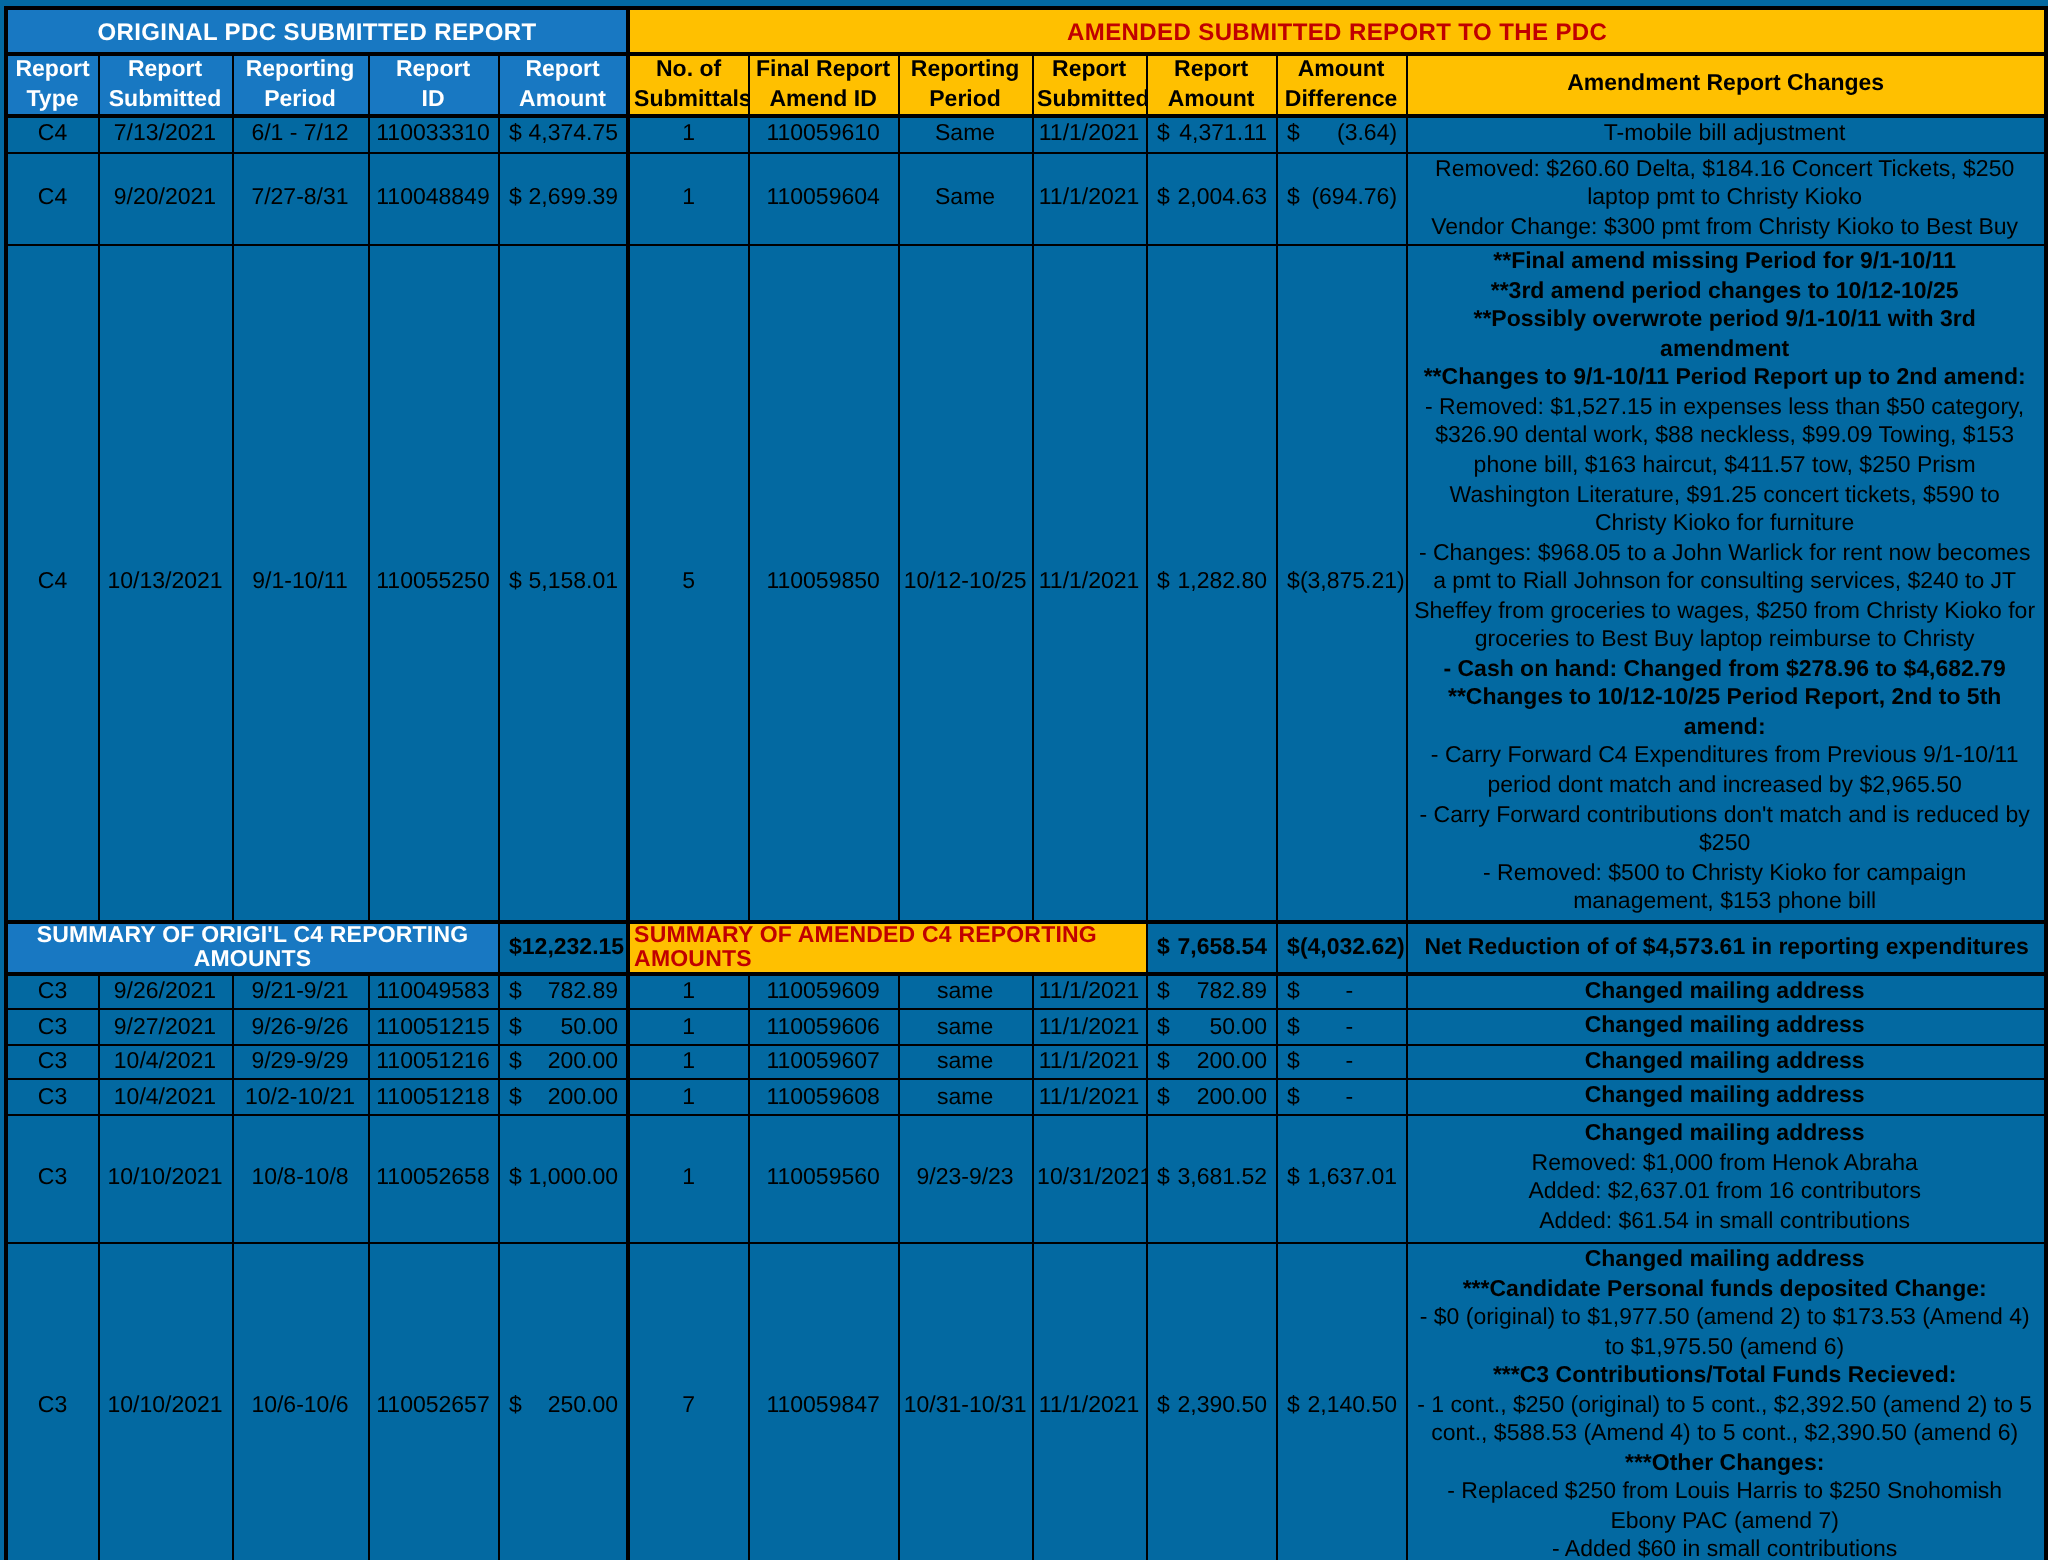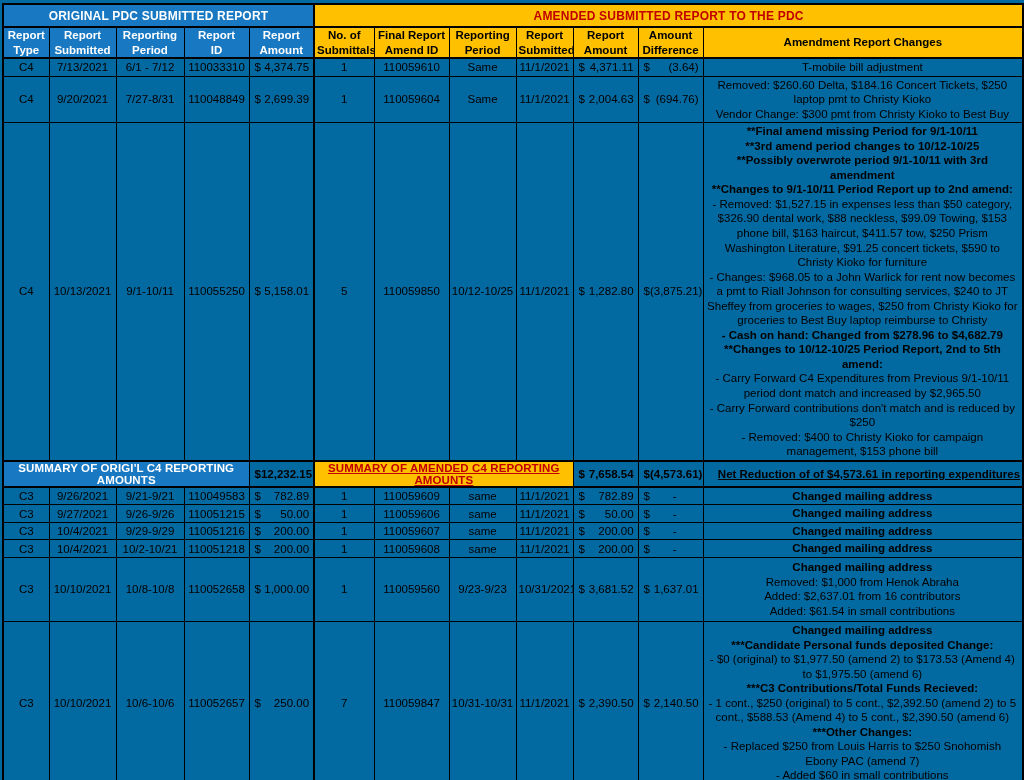--- a/index.html
+++ b/index.html
@@ -24,22 +24,22 @@
   .mny { display:flex; justify-content:space-between; align-items:center; padding:0 2px 0 3px; }
   .mny .val.dash { margin-right:22px; }
 
   td.changes { text-align:center; padding:1px 4px 1px 3px; }
   .ln { line-height:14.55px; }
   .b { font-weight:bold; }
 
   
   tr.summary td { border-top:2px solid #000; border-bottom:2px solid #000; font-weight:bold; }
   td.sum-o { background:var(--blue); color:#fff; text-align:center; letter-spacing:.1px; }
-  td.sum-a { background:var(--gold); color:var(--dred); text-align:center; letter-spacing:.1px;text-decoration:underline; }
-  td.sum-note { text-align:right; padding-left:3px;text-decoration:underline; }
+  td.sum-a { background:var(--gold); color:var(--dred); letter-spacing:.1px; }
+  td.sum-note { text-align:center; padding-left:3px; }
 </style>
 </head>
 <body>
 
 <div class="page">
   <table class="report">
     <colgroup id="cols">
         <col style="width: 46px;">
         <col style="width: 67px;">
         <col style="width: 68px;">
@@ -179,42 +179,42 @@
             <div class="ln b">**Final amend missing Period for 9/1-10/11</div>
             <div class="ln b">**3rd amend period changes to 10/12-10/25</div>
             <div class="ln b">**Possibly overwrote period 9/1-10/11 with 3rd amendment</div>
             <div class="ln b">**Changes to 9/1-10/11 Period Report up to 2nd amend:</div>
             <div class="ln">- Removed: $1,527.15 in expenses less than $50 category, $326.90 dental work, $88 neckless, $99.09 Towing, $153 phone bill, $163 haircut, $411.57 tow, $250 Prism Washington Literature, $91.25 concert tickets, $590 to Christy Kioko for furniture</div>
             <div class="ln">- Changes: $968.05 to a John Warlick for rent now becomes a pmt to Riall Johnson for consulting services, $240 to JT Sheffey from groceries to wages, $250 from Christy Kioko for groceries to Best Buy laptop reimburse to Christy</div>
             <div class="ln b">- Cash on hand: Changed from $278.96 to $4,682.79</div>
             <div class="ln b">**Changes to 10/12-10/25 Period Report, 2nd to 5th amend:</div>
             <div class="ln">- Carry Forward C4 Expenditures from Previous 9/1-10/11 period dont match and increased by $2,965.50</div>
             <div class="ln">- Carry Forward contributions don't match and is reduced by $250</div>
-            <div class="ln">- Removed: $400 to Christy Kioko for campaign management, $153 phone bill</div>
+            <div class="ln">- Removed: $500 to Christy Kioko for campaign management, $153 phone bill</div>
           </td>
         </tr>
         <tr class="summary" style="height: 22px;">
           <td colspan="4" class="sum-o">SUMMARY OF ORIGI'L C4 REPORTING AMOUNTS</td>
           <td>
             <div class="mny b">
               <span>$</span>
               <span class="val">12,232.15</span>
             </div>
           </td>
           <td colspan="4" class="sum-a yl">SUMMARY OF AMENDED C4 REPORTING AMOUNTS</td>
           <td>
             <div class="mny b">
               <span>$</span>
               <span class="val">7,658.54</span>
             </div>
           </td>
           <td>
             <div class="mny b">
               <span>$</span>
-              <span class="val">(4,573.61)</span>
+              <span class="val">(4,032.62)</span>
             </div>
           </td>
           <td class="sum-note">Net Reduction of  of $4,573.61 in reporting expenditures</td>
         </tr>
         <tr style="height: 16px;">
           <td class=" center">C3</td>
           <td class=" center">9/26/2021</td>
           <td class=" center">9/21-9/21</td>
           <td class=" center">110049583</td>
           <td>

